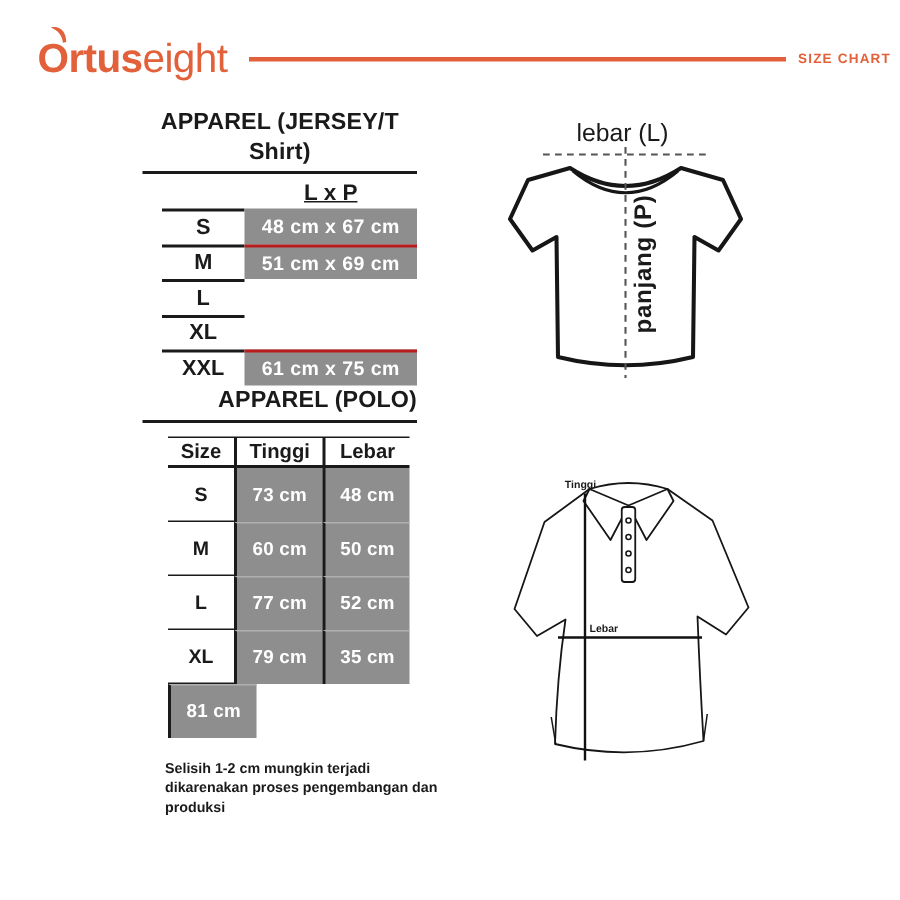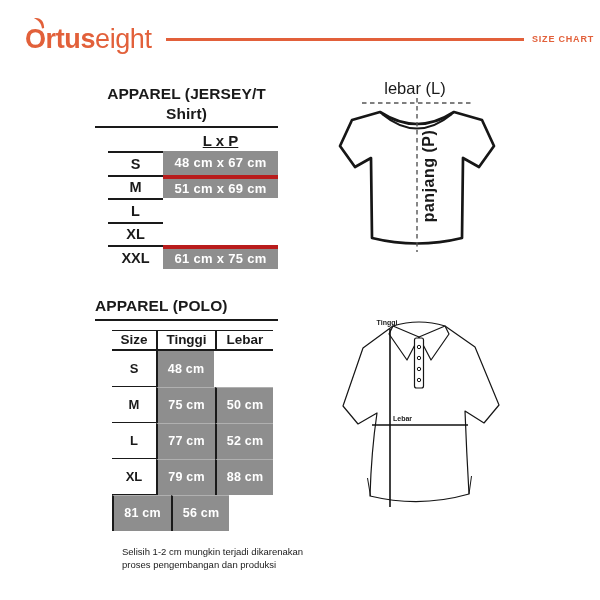--- a/index.html
+++ b/index.html
@@ -20,58 +20,58 @@
   .logo{ display:flex; align-items:baseline; color:var(--accent);
          font-size:27px; letter-spacing:-0.4px; white-space:nowrap; }
   .logo-o{ position:relative; font-weight:bold; display:inline-block; }
   .flame{ position:absolute; width:13px; height:13px; top:-8px; left:8px; }
   .logo-bold{ font-weight:bold; }
   .logo-light{ font-weight:normal; }
   .header-rule{ flex:1; height:3px; background:var(--accent); margin:0 8px 0 14px; }
   .size-chart{ color:var(--accent); font-weight:bold; font-size:9px; letter-spacing:0.8px; }
 
   
-  .left-col{ position:absolute; left:95px; top:84px; width:183px; }
+  .left-col{ position:absolute; left:95px; top:72px; width:183px; }
   .section-title{ font-weight:bold; font-size:15.5px; letter-spacing:0.1px; line-height:20px; }
   .jersey-title{ text-align:center; }
   .title-rule{ border-bottom:2.2px solid var(--ink); margin-top:2px; }
 
   .lxp{ margin-left:68px; width:115px; text-align:center; font-weight:bold;
         font-size:15px; padding:4px 0 2px;text-decoration:underline; }
 
   .jt-row{ display:flex; height:23.5px; }
   .jt-size{ margin-left:13px; width:55px; display:flex; align-items:center; justify-content:center;
             font-weight:bold; font-size:14.5px; border-top:2px solid var(--ink); }
   .jt-val{ width:115px; background:var(--cell-gray); color:#fff; font-weight:bold; font-size:13px;
            letter-spacing:0.3px; display:flex; align-items:center; justify-content:center; }
-  .jt-row + .jt-row .jt-val{ border-top:4px solid #b91c1c; }
+  .jt-row + .jt-row .jt-val{ border-top:2px solid #b91c1c; }
 
-  .polo-title{ margin-top:27px; }
+  .polo-title{ text-align:right; }
   .polo-rule{ border-bottom:2.4px solid var(--ink); margin-top:3px; }
 
   .pt{ margin-left:17px; width:161px; margin-top:9px; }
   .pt-header{ display:flex; height:21px; border-top:1.5px solid var(--ink);
               border-bottom:2.2px solid var(--ink); }
   .pt-h{ display:flex; align-items:center; justify-content:center; font-weight:bold; font-size:13.5px; }
   .pt-h.c1{ width:44px;text-align:center; }
   .pt-h.c2{ width:59px; border-left:2px solid var(--ink); }
   .pt-h.c3{ width:58px; border-left:2px solid var(--ink); }
   .pt-row{ display:flex; height:36px; }
   .pt-size{ width:44px; display:flex; align-items:center; justify-content:center;
             font-weight:bold; font-size:13px; }
   .pt-row:not(:last-child) .pt-size{ border-bottom:1.8px solid var(--ink); }
   .pt-cell{ background:var(--cell-gray); color:#fff; font-weight:bold; font-size:12.5px;
             letter-spacing:0.2px; display:flex; align-items:center; justify-content:center;
             border-left:2px solid var(--ink); }
   .pt-cell.c2{ width:59px; }
   .pt-cell.c3{ width:58px; }
   .pt-row + .pt-row .pt-cell{ border-top:1px solid #b0b0b0; }
 
-  .footnote{ margin-top:14px; margin-left:27px; width:192px;
-             font-size:9.5px; line-height:13px; color:var(--ink); }
+  .footnote{ margin-top:14px; margin-left:15px; width:192px;
+             font-size:9.5px; line-height:13px; color:var(--ink);font-weight:bold; }
 
   
   .fig{ position:absolute; }
   .fig-tshirt{ left:330px; top:72px; width:170px; height:186px; }
   .fig-polo{ left:337px; top:310px; width:170px; height:208px; }
   svg text{ font-family:"Liberation Sans", sans-serif; fill:var(--ink); }
 </style>
 </head>
 <body>
 
@@ -123,40 +123,40 @@
       <div class="polo-rule"></div>
 
       <div class="pt">
         <div class="pt-header">
           <div class="pt-h c1">Size</div>
           <div class="pt-h c2">Tinggi</div>
           <div class="pt-h c3">Lebar</div>
         </div>
         <div class="pt-row">
           <div class="pt-size">S</div>
+          <div class="pt-cell c2">73 cm</div>
           <div class="pt-cell c3">48 cm</div>
         </div>
         <div class="pt-row">
           <div class="pt-size">M</div>
-          <div class="pt-cell c2">75 cm</div>
+          <div class="pt-cell c2">60 cm</div>
           <div class="pt-cell c3">50 cm</div>
         </div>
         <div class="pt-row">
           <div class="pt-size">L</div>
           <div class="pt-cell c2">77 cm</div>
           <div class="pt-cell c3">52 cm</div>
         </div>
         <div class="pt-row">
           <div class="pt-size">XL</div>
           <div class="pt-cell c2">79 cm</div>
-          <div class="pt-cell c3">88 cm</div>
+          <div class="pt-cell c3">35 cm</div>
         </div>
         <div class="pt-row">
           <div class="pt-cell c2">81 cm</div>
-          <div class="pt-cell c3">56 cm</div>
         </div>
       </div>
     </div>
 
     <div class="footnote">Selisih 1-2 cm mungkin terjadi dikarenakan proses pengembangan dan produksi</div>
   </div>
 
   <svg class="fig fig-tshirt" viewBox="0 0 170 186">
     <path d="M 50 40 Q 87 64 124 40 L 152 48 L 164 74 L 149 95 L 133 86 L 132 166 Q 87 177 42 166 L 41 86 L 25 95 L 10 74 L 22 48 Z" fill="#ffffff" stroke="#161616" stroke-width="2.7" stroke-linejoin="round"></path>
     <path d="M 52 42 Q 87 71 122 42" fill="none" stroke="#161616" stroke-width="2"></path>

